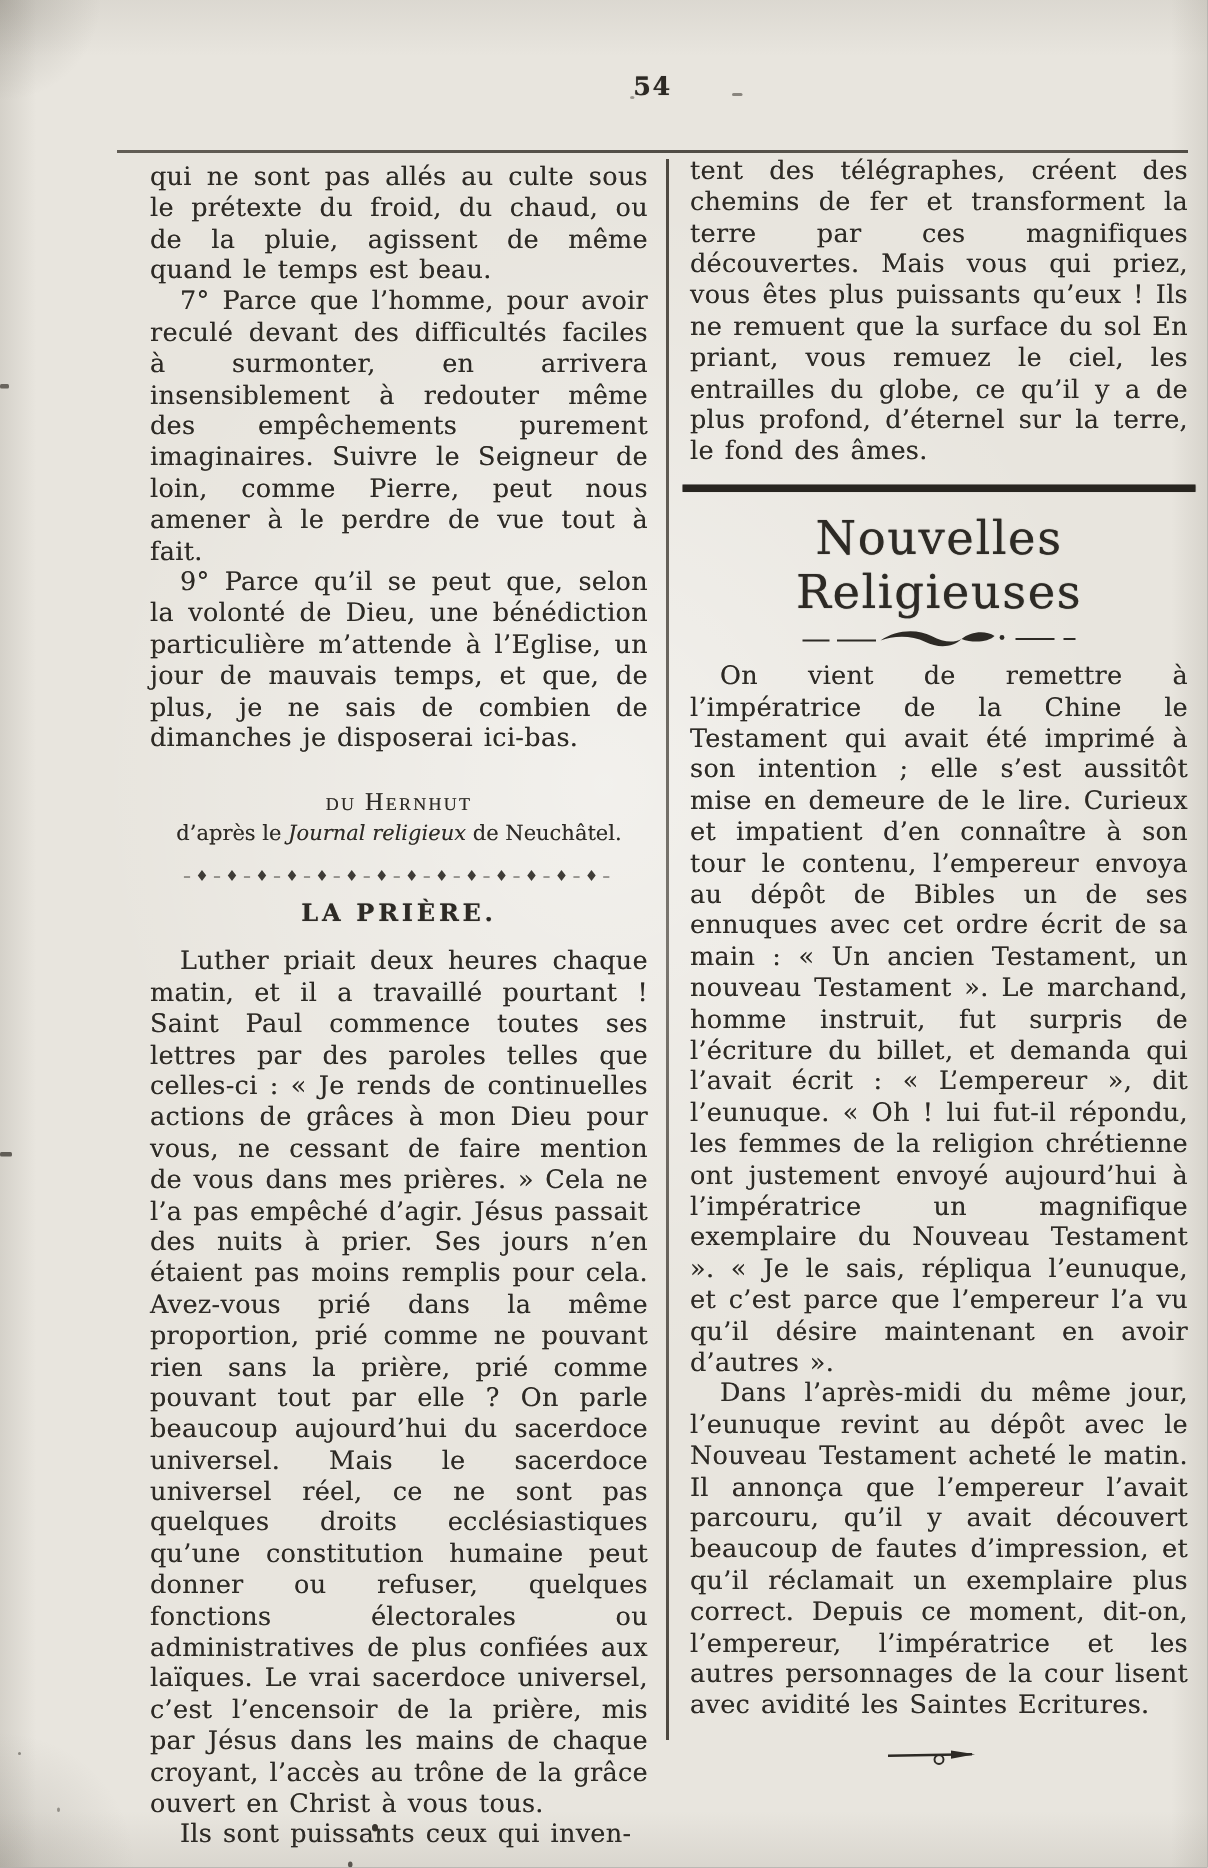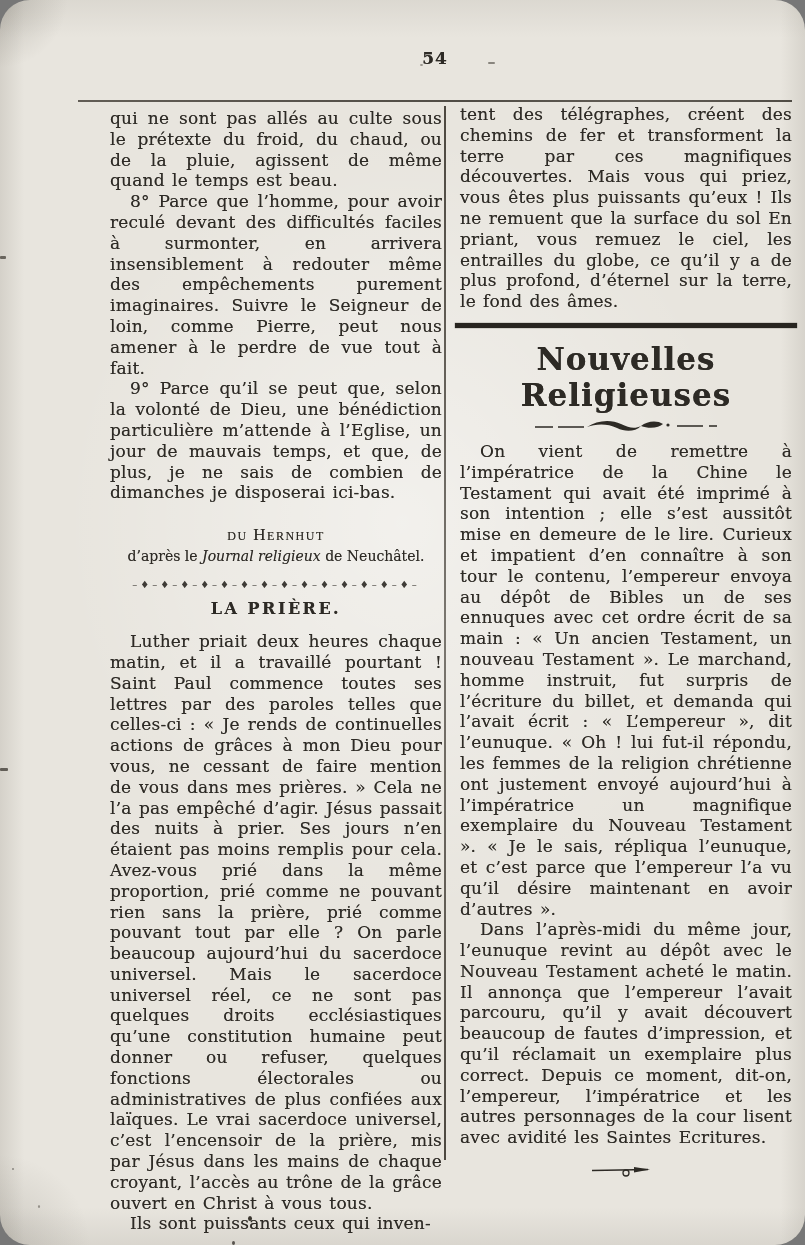--- a/index.html
+++ b/index.html
@@ -11,35 +11,34 @@
     background-color:#e8e5de;
     background-image:
       radial-gradient(ellipse 60% 45% at 50% 42%, rgba(255,255,255,0.45), rgba(255,255,255,0) 70%),
       radial-gradient(circle 90px at 0% 0%, rgba(90,85,75,0.25), rgba(90,85,75,0) 75%),
       radial-gradient(circle 120px at 0% 100%, rgba(90,85,75,0.20), rgba(90,85,75,0) 75%),
       linear-gradient(to right, rgba(110,104,92,0.16), rgba(110,104,92,0) 3%, rgba(110,104,92,0) 97%, rgba(110,104,92,0.14)),
       linear-gradient(to bottom, rgba(110,104,92,0.10), rgba(110,104,92,0) 3%, rgba(110,104,92,0) 97%, rgba(110,104,92,0.12));
     font-family:"DejaVu Serif","Liberation Serif",serif;
     color:#2d2a25;
     overflow:hidden;
-    border-radius:30px;
   }
   .page * { box-sizing:border-box; }
 
   .header { position:absolute; top:48px; left:78px; width:714px; text-align:center; }
   .page-number { font-size:17px; font-weight:bold; letter-spacing:1px;
     text-shadow:0 0 0.5px rgba(45,42,37,0.7); }
   .header-rule { position:absolute; top:100px; left:78px; width:714px; height:2px;
     background:linear-gradient(to right, #4a453d 0%, #35312a 55%, #4a453d 78%, #35312a 100%); opacity:0.85; }
 
   .col-divider { position:absolute; left:444px; top:106px; width:2px; height:1054px;
     background:linear-gradient(to bottom, rgba(60,55,47,0.9), rgba(60,55,47,0.65) 50%, rgba(60,55,47,0.9)); }
 
   .col { position:absolute; top:108px; width:332px; }
-  .col.left  { left:110px; }
+  .col.left  { left:100px; }
   .col.right { left:460px; top:104px; }
 
   p { margin:0; font-size:17px; line-height:20.8px; text-align:justify;
       text-indent:20px; letter-spacing:0.2px; word-spacing:1.6px;
       text-shadow:0 0 0.4px rgba(45,42,37,0.55); }
   p.noindent { text-indent:0; }
 
   .sc { font-variant:small-caps; }
   .attribution { text-align:center; font-size:17px; letter-spacing:1.5px; margin-top:22px;
     text-shadow:0 0 0.4px rgba(45,42,37,0.55);font-family:Liberation Serif, serif; }
@@ -47,21 +46,21 @@
     text-shadow:0 0 0.3px rgba(45,42,37,0.5); }
   .diamond-divider { text-align:center; font-size:10px; letter-spacing:3px;
     margin:15px 0 9px; white-space:nowrap; overflow:hidden; opacity:0.9; }
   .article-title { text-align:center; font-size:16px; font-weight:bold;
     letter-spacing:2.5px; margin:8px 0 13px; text-shadow:0 0 0.5px rgba(45,42,37,0.6); }
 
   .signature { text-align:right; padding-right:22px; font-size:17px;
     letter-spacing:1px; margin-top:3px; text-shadow:0 0 0.4px rgba(45,42,37,0.55); }
   .thick-rule { height:5px; background:#282520; margin:11px 0 0 -5px; width:342px;
     box-shadow:0 0 1px rgba(40,37,32,0.8); }
-  .section-title { text-align:center; font-size:31px; font-weight:bold;
+  .section-title { text-align:center; font-size:31px; font-weight:normal;
     letter-spacing:1px; margin:13px 0 0; text-shadow:0 0 0.6px rgba(40,37,32,0.8); }
   .flourish { text-align:center; margin:3px 0 1px; }
   .bible-title { text-align:center; font-size:18px; font-weight:bold;
     word-spacing:6px; letter-spacing:0.5px; margin:11px 0 13px;
     text-shadow:0 0 0.4px rgba(45,42,37,0.6); }
   .end-ornament { text-align:center; margin-top:15px; }
 
   
   .speck { position:absolute; background:#3a362f; border-radius:50%; }
   .sp1 { left:248px; top:1216px; width:4px; height:5px; }
@@ -81,21 +80,21 @@
 
   <div class="header">
     <span class="page-number">54</span>
   </div>
   <div class="header-rule"></div>
 
   <div class="col-divider"></div>
 
   <div class="col left">
     <p class="noindent">qui ne sont pas allés au culte sous le prétexte du froid, du chaud, ou de la pluie, agissent de même quand le temps est beau.</p>
-    <p>8° Parce que l’homme, pour avoir reculé devant des difficultés faciles à surmonter, en arrivera insensiblement à redouter même des empêchements purement imaginaires. Suivre le Seigneur de loin, comme Pierre, peut nous amener à le perdre de vue tout à fait.</p>
+    <p>7° Parce que l’homme, pour avoir reculé devant des difficultés faciles à surmonter, en arrivera insensiblement à redouter même des empêchements purement imaginaires. Suivre le Seigneur de loin, comme Pierre, peut nous amener à le perdre de vue tout à fait.</p>
     <p>9° Parce qu’il se peut que, selon la volonté de Dieu, une bénédiction particulière m’attende à l’Eglise, un jour de mauvais temps, et que, de plus, je ne sais de combien de dimanches je disposerai ici-bas.</p>
     <div class="attribution sc">du Hernhut</div>
     <div class="source">
       <span>d’après le </span><i>Journal religieux</i><span> de Neuchâtel.</span>
     </div>
     <div class="diamond-divider">–♦–♦–♦–♦–♦–♦–♦–♦–♦–♦–♦–♦–♦–♦–</div>
     <h2 class="article-title">LA PRIÈRE.</h2>
     <p>Luther priait deux heures chaque matin, et il a travaillé pourtant ! Saint Paul commence toutes ses lettres par des paroles telles que celles-ci : « Je rends de continuelles actions de grâces à mon Dieu pour vous, ne cessant de faire mention de vous dans mes prières. » Cela ne l’a pas empêché d’agir. Jésus passait des nuits à prier. Ses jours n’en étaient pas moins remplis pour cela. Avez-vous prié dans la même proportion, prié comme ne pouvant rien sans la prière, prié comme pouvant tout par elle ? On parle beaucoup aujourd’hui du sacerdoce universel. Mais le sacerdoce universel réel, ce ne sont pas quelques droits ecclésiastiques qu’une constitution humaine peut donner ou refuser, quelques fonctions électorales ou administratives de plus confiées aux laïques. Le vrai sacerdoce universel, c’est l’encensoir de la prière, mis par Jésus dans les mains de chaque croyant, l’accès au trône de la grâce ouvert en Christ à vous tous.</p>
     <p>Ils sont puissants ceux qui inven-</p>
   </div>

